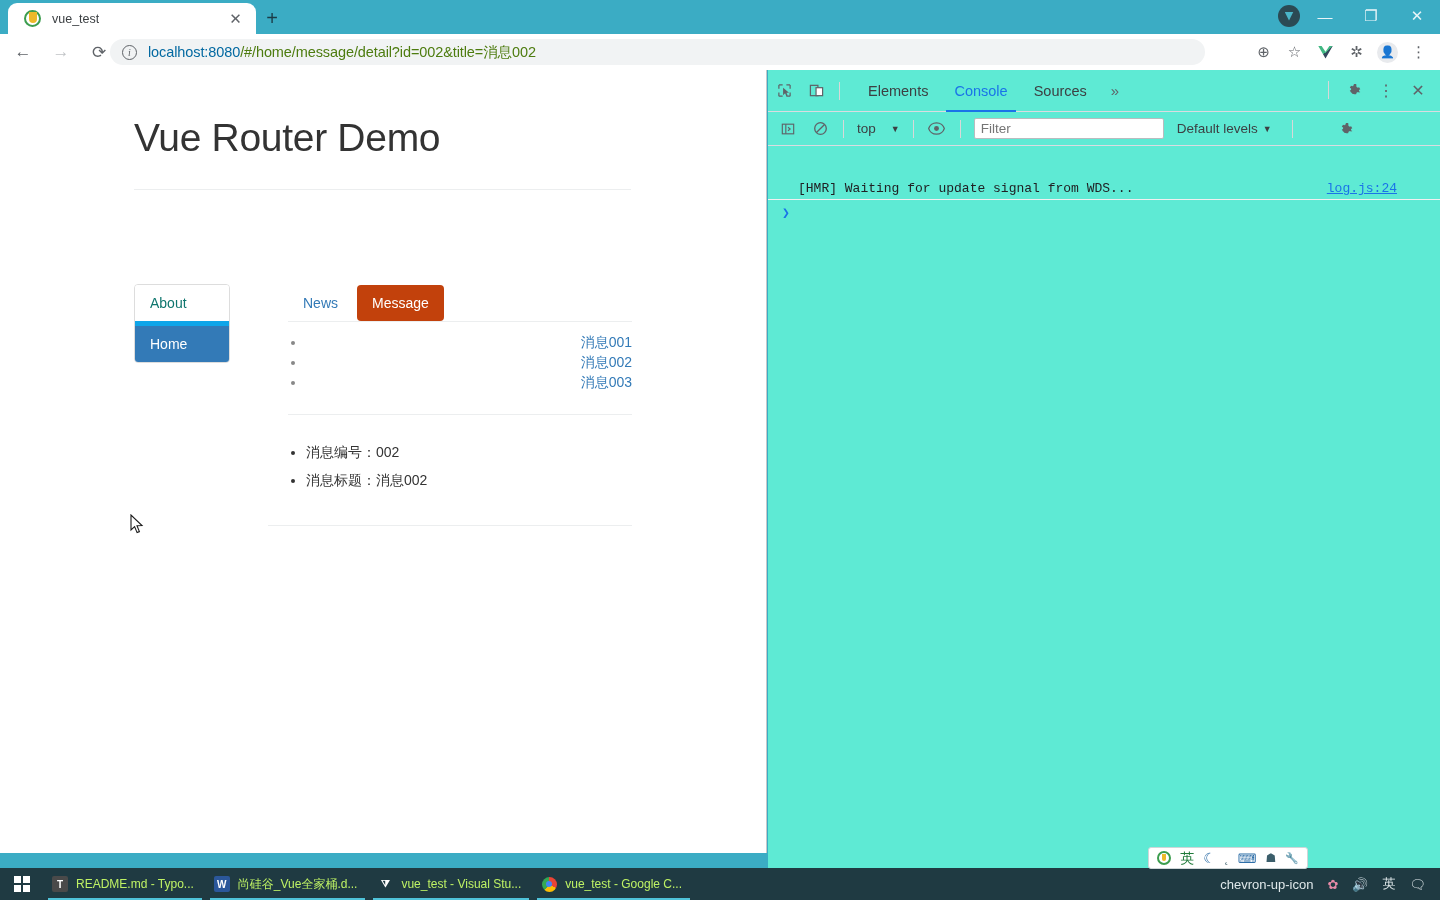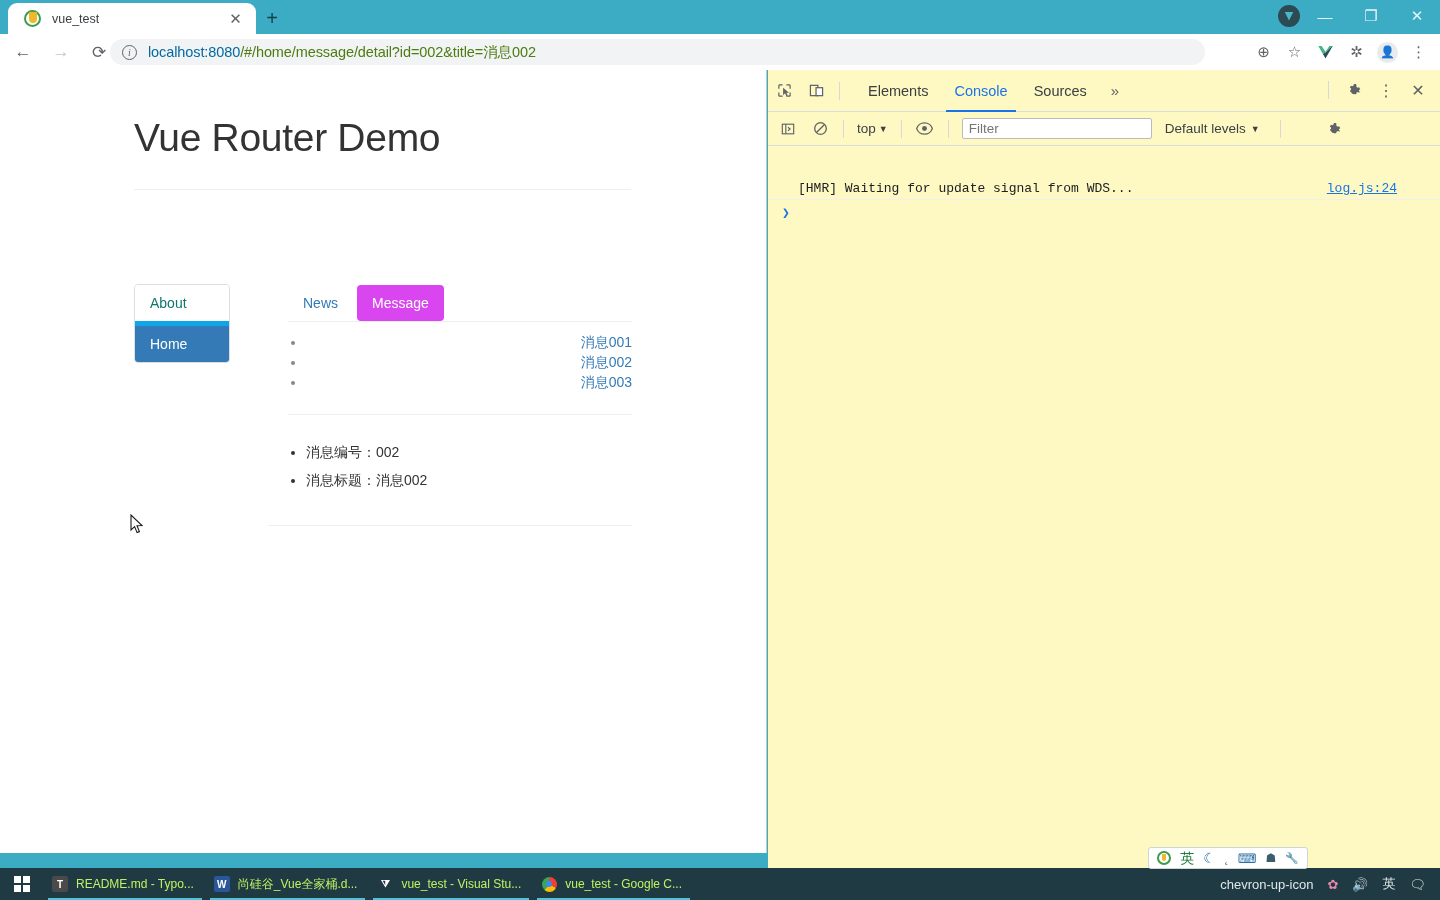--- a/index.html
+++ b/index.html
@@ -179,21 +179,21 @@
     margin-top: 17px; margin-left: 20px;
     display: flex; align-items: flex-start; gap: 4px;
     border-bottom: 1px solid #eceeef;
     padding-bottom: 0;
   }
   .tabs-row a {
     display: inline-block; padding: 10px 15px;
     font-size: 14px; color: #337ab7; text-decoration: none;
     border-radius: 4px;
   }
-  .tabs-row a.active { background: #d946ef; color: #fff; }
+  .tabs-row a.active { background: #c2410c; color: #fff; }
 
   .msg-list {
     list-style: disc; margin: 11px 0 0 38px;
     padding: 0; font-size: 14px;
   }
   .msg-list li { margin: 0; padding: 1px 0; color: #888; text-align: right; }
   .msg-list li a { color: #337ab7; text-decoration: none; font-size: 14px; }
 
   .hr-mid {
     margin: 21px 0 0 20px; width: 344px;
@@ -213,21 +213,21 @@
   #mouse-cursor {
     position: absolute; left: 130px; top: 444px;
     width: 14px; height: 21px; z-index: 50;
     pointer-events: none;
   }
 
   
   #devtools {
     position: absolute; left: 768px; top: 70px;
     width: 672px; height: 798px;
-    background: #fef9c3;
+    background: #5eead4;
     font-family: "Liberation Sans", sans-serif;
     padding-left: 44px;
   }
   #dt-toolbar {
     position: absolute; left: 0; top: 0;
     width: 672px; height: 42px;
     display: flex; align-items: center;
     border-bottom: 1px solid #dadce0;
   }
   .dt-icon-btn {
@@ -254,21 +254,21 @@
   #dt-right .dt-sep { margin: 0 9px; }
 
   #dt-filterbar {
     position: absolute; left: 0; top: 42px;
     width: 672px; height: 34px;
     display: flex; align-items: center;
     border-bottom: 1px solid #dadce0;
     padding-left: 4px;
   }
   #ctx-select {
-    display: flex; align-items: center; gap: 3px;
+    display: flex; align-items: center; gap: 15px;
     font-size: 13.5px; color: #3c4043; padding: 0 6px; cursor: pointer;
   }
   #filter-input {
     width: 190px; height: 21px; margin-left: 6px;
     border: 1px solid #b9bcbf; border-radius: 2px;
     background: #fff; font-size: 13.5px; color: #80868b;
     padding: 0 6px; outline: none;
     font-family: "Liberation Sans", sans-serif;
   }
   #levels-select {

